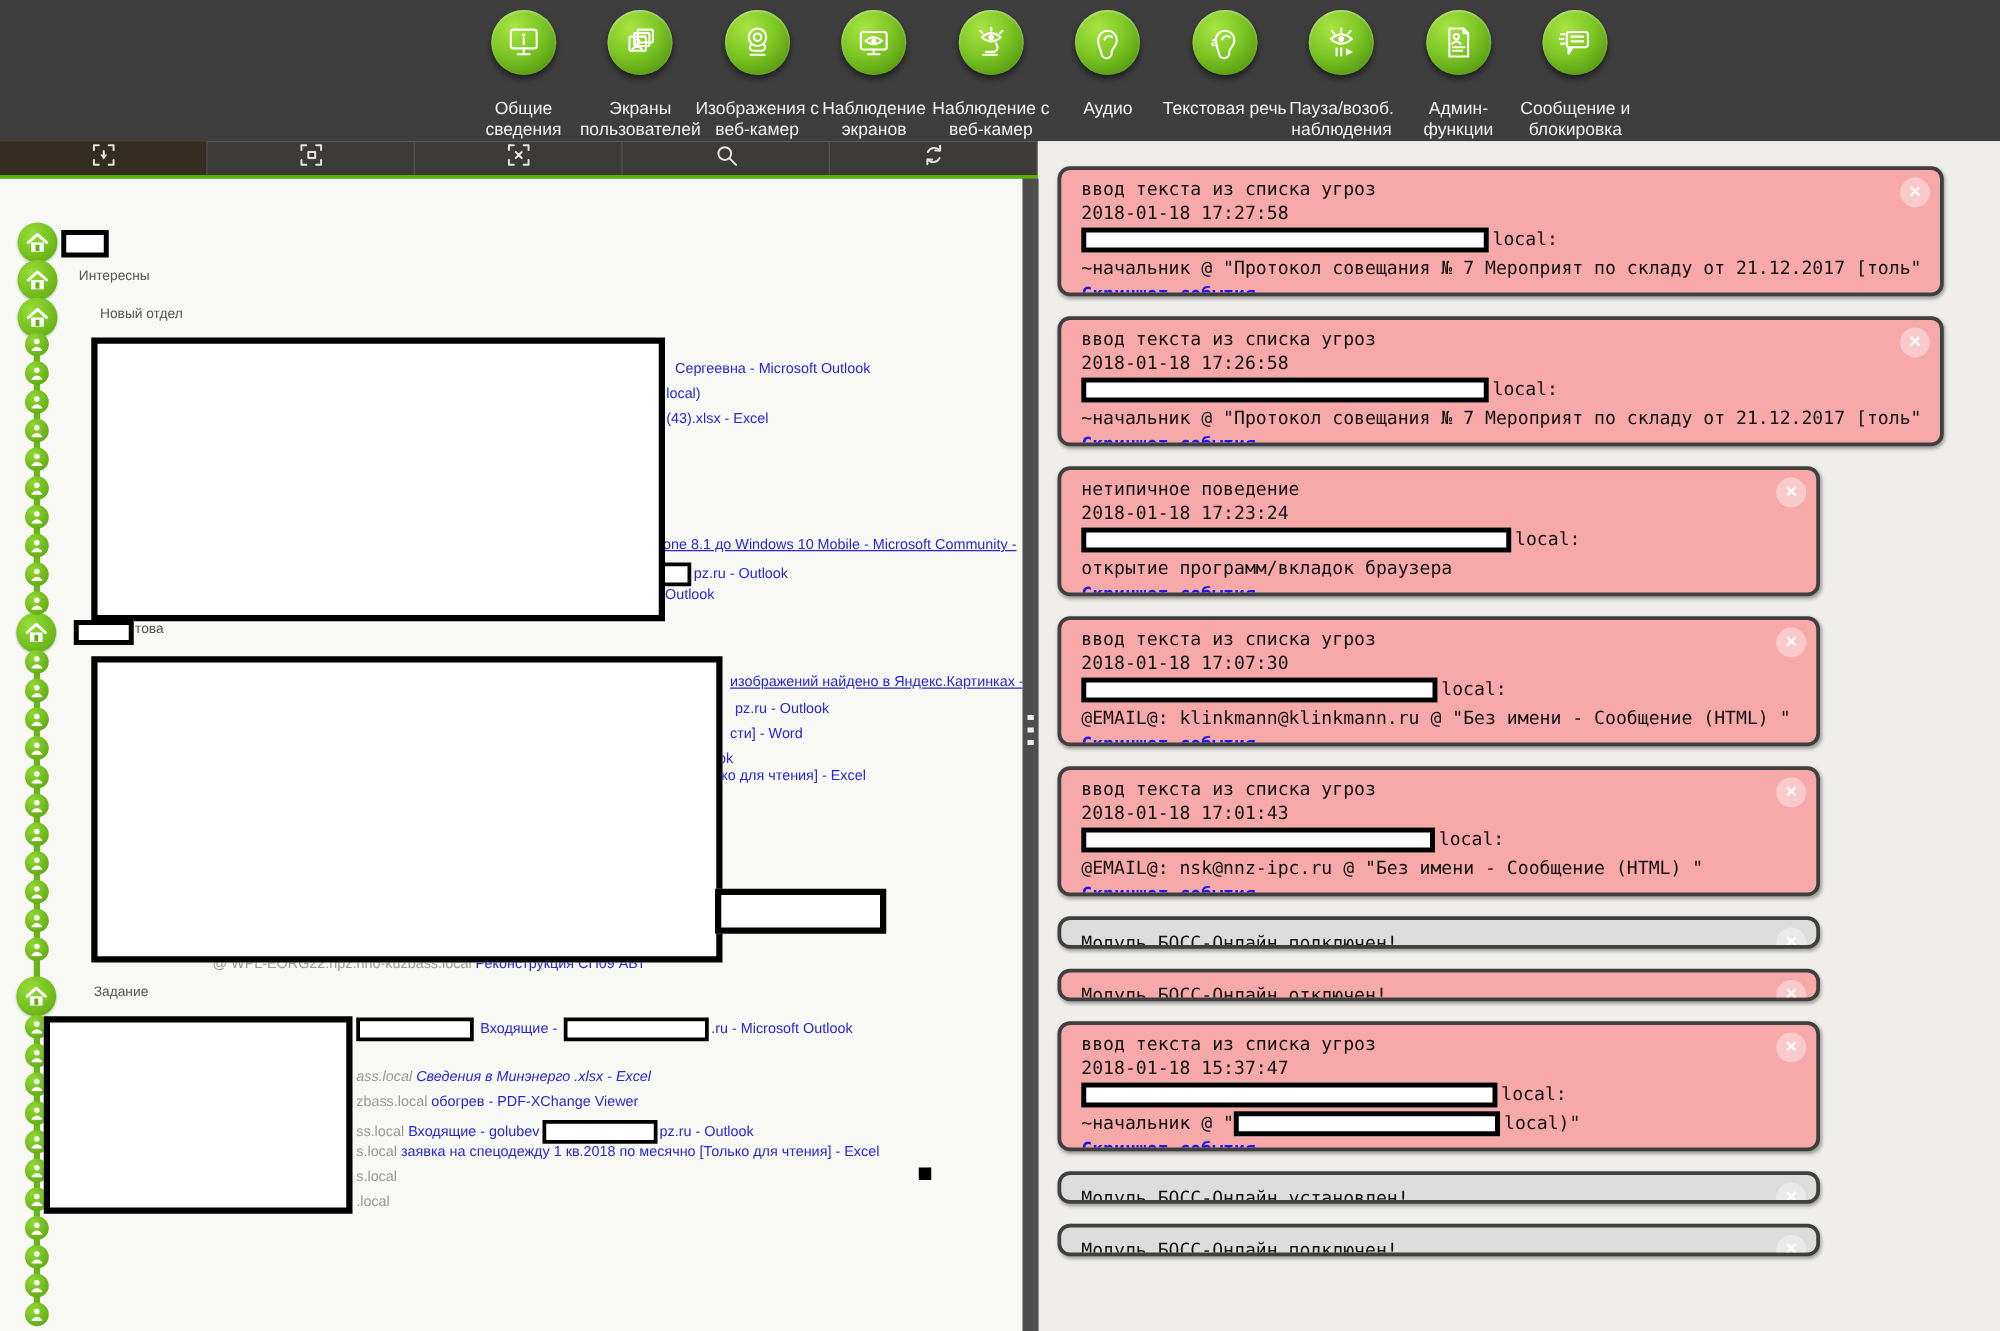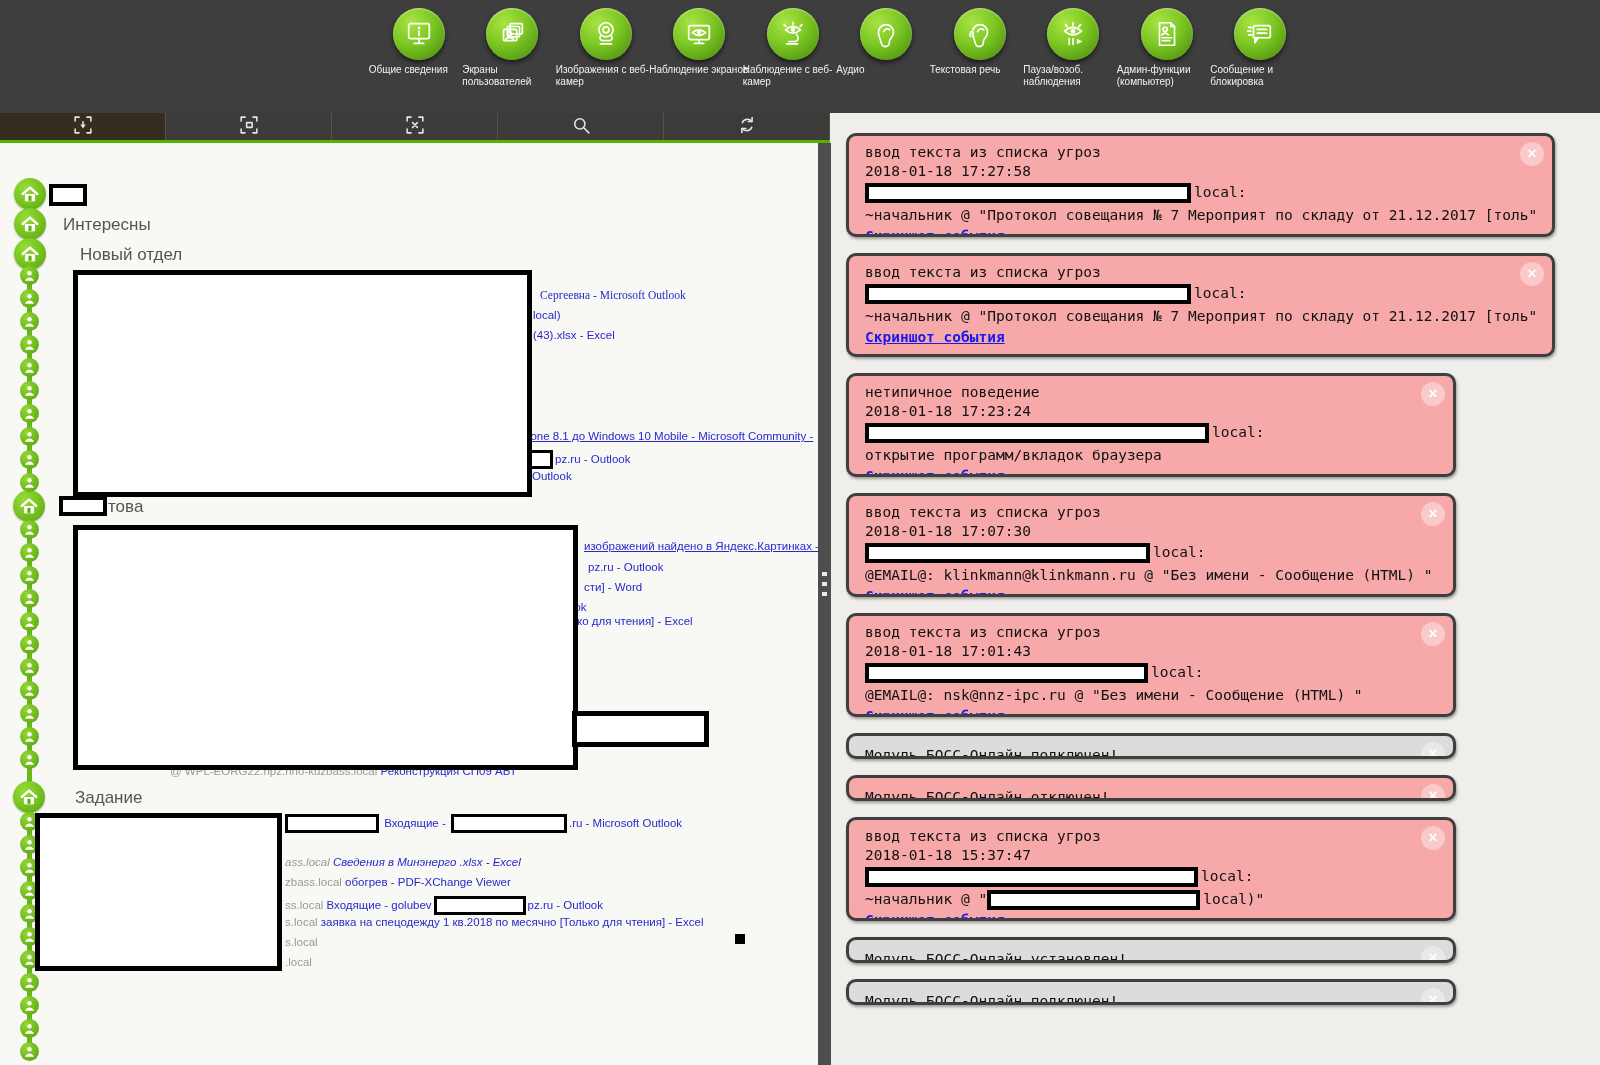--- a/index.html
+++ b/index.html
@@ -11,21 +11,21 @@
   .logo{position:absolute;left:12px;top:14px;display:flex;align-items:flex-start;cursor:default}
   .logo-txt{margin-left:10px;margin-top:6px}
   .logo-title{color:#fff;font-size:36px;line-height:1;letter-spacing:.5px}
   .logo-sub{color:#c9c9c9;font-size:12.5px;margin-top:3px}
   .toolbar{position:absolute;left:372px;top:8px;display:flex}
   .tool{width:93.5px;display:flex;flex-direction:column;align-items:center;cursor:pointer}
   .circ{width:52px;height:52px;border-radius:50%;
         background:radial-gradient(circle at 35% 28%,#a9e443 0%,#7cc623 45%,#5da315 75%,#4d8b0f 100%);
         box-shadow:0 3px 5px rgba(0,0,0,.55),inset 0 1px 2px rgba(255,255,255,.45);
         display:flex;align-items:center;justify-content:center;flex:none}
-  .tool-lbl{margin-top:4px;color:#f2f2f2;font-size:10px;text-align:left;line-height:1.2;height:28px;width:100px}
+  .tool-lbl{margin-top:18px;color:#f2f2f2;font-size:14px;text-align:center;line-height:1.2;height:28px;width:100px}
 
   
   .tabbar{position:absolute;left:0;top:113px;width:830px;height:27px;background:#3c3b39;
           border-bottom:3px solid #54b300;display:flex}
   .tab{width:166px;height:27px;display:flex;align-items:center;justify-content:center;
        border-right:1px solid #54524c;box-sizing:border-box;cursor:pointer}
   .tab.active{background:#352d20}
 
   
   .left-panel{position:absolute;left:0;top:143px;width:818px;height:922px;background:#f8f8f5;overflow:hidden}
@@ -35,21 +35,21 @@
                box-sizing:border-box;padding:20px 0 0 15px;display:flex;flex-direction:column;gap:16px;overflow:hidden}
 
   
   .chainline{position:absolute;left:27px;top:52px;width:5px;height:857px;background:#6cb31e;z-index:0}
   .house{position:absolute;width:32px;height:32px;border-radius:50%;z-index:2;
          background:radial-gradient(circle at 35% 30%,#97dc37 0%,#74c01e 55%,#58a011 100%);
          display:flex;align-items:center;justify-content:center;box-shadow:0 1px 2px rgba(0,0,0,.25)}
   .person{position:absolute;left:20px;width:19px;height:19px;border-radius:50%;z-index:2;
           background:radial-gradient(circle at 35% 30%,#93d934 0%,#6db61c 60%,#58a011 100%);
           display:flex;align-items:center;justify-content:center}
-  .tlabel{position:absolute;font-size:17px;color:#555;z-index:1;white-space:nowrap}
+  .tlabel{position:absolute;font-size:11px;color:#555;z-index:1;white-space:nowrap}
   .bigbox{position:absolute;background:#fff;border:5px solid #000;z-index:4}
   .smallbox{position:absolute;background:#fff;border:4px solid #000;z-index:4}
   .srow{position:absolute;white-space:nowrap;font-size:11.5px;z-index:1}
   .blink{color:#2828cc;cursor:pointer}
   .blink.u{text-decoration:underline}
   .tgray{color:#999}
   .rb{display:inline-block;background:#fff;border:3px solid #000;height:13px;vertical-align:middle;margin:0 2px}
   .sq{position:absolute;width:10px;height:10px;background:#000;z-index:4}
 
   
@@ -477,21 +477,21 @@
         <circle cx="10" cy="6.5" r="3.4" fill="#fff"></circle>
         <path d="M3.5 16.5 q6.5 -7 13 0 v1.5 h-13 z" fill="#fff"></path>
       </svg>
     </div>
     <div class="person" style="top: 899px;">
       <svg width="13" height="13" viewBox="0 0 20 20">
         <circle cx="10" cy="6.5" r="3.4" fill="#fff"></circle>
         <path d="M3.5 16.5 q6.5 -7 13 0 v1.5 h-13 z" fill="#fff"></path>
       </svg>
     </div>
-    <div class="srow" style="left: 540px; top: 146px; font-family: Liberation Serif, serif;"><span class="blink">Сергеевна - Microsoft Outlook</span></div>
+    <div class="srow" style="left: 540px; top: 146px;"><span class="blink">Сергеевна - Microsoft Outlook</span></div>
     <div class="srow" style="left: 533px; top: 166px;"><span class="blink">local)</span></div>
     <div class="srow" style="left: 533px; top: 186px;"><span class="blink">(43).xlsx - Excel</span></div>
     <div class="srow" style="left: 524px; top: 287px;"><span class="blink u">hone 8.1 до Windows 10 Mobile - Microsoft Community -</span></div>
     <div class="srow" style="left: 519px; top: 307px;"><span class="rb" style="width: 26px;"></span><span class="blink">pz.ru - Outlook</span></div>
     <div class="srow" style="left: 532px; top: 327px;"><span class="blink">Outlook</span></div>
     <div class="srow" style="left: 584px; top: 397px;"><span class="blink u">изображений найдено в Яндекс.Картинках - </span></div>
     <div class="srow" style="left: 588px; top: 418px;"><span class="blink">pz.ru - Outlook</span></div>
     <div class="srow" style="left: 584px; top: 438px;"><span class="blink">сти] - Word</span></div>
     <div class="srow" style="left: 568px; top: 458px;"><span class="blink">ook</span></div>
     <div class="srow" style="left: 577px; top: 472px;"><span class="blink">ко для чтения] - Excel</span></div>
@@ -515,20 +515,21 @@
     <div class="card pink threat wide">
       <div class="ln">ввод текста из списка угроз</div>
       <div class="ln">2018-01-18 17:27:58</div>
       <div class="ln boxline"><span class="crb" style="width: 318px;"></span><span>local:</span></div>
       <div class="ln boxline"><span>~начальник @ "Протокол совещания № 7 Мероприят по складу от  21.12.2017 [толь"</span></div>
       <div class="ln"><a class="shot">Скриншот события</a></div>
       <div class="close">×</div>
     </div>
     <div class="card pink threat wide">
       <div class="ln">ввод текста из списка угроз</div>
+      <div class="ln">2018-01-18 17:26:58</div>
       <div class="ln boxline"><span class="crb" style="width: 318px;"></span><span>local:</span></div>
       <div class="ln boxline"><span>~начальник @ "Протокол совещания № 7 Мероприят по складу от  21.12.2017 [толь"</span></div>
       <div class="ln"><a class="shot">Скриншот события</a></div>
       <div class="close">×</div>
     </div>
     <div class="card pink threat">
       <div class="ln">нетипичное поведение</div>
       <div class="ln">2018-01-18 17:23:24</div>
       <div class="ln boxline"><span class="crb" style="width: 336px;"></span><span>local:</span></div>
       <div class="ln boxline"><span>открытие программ/вкладок браузера</span></div>

